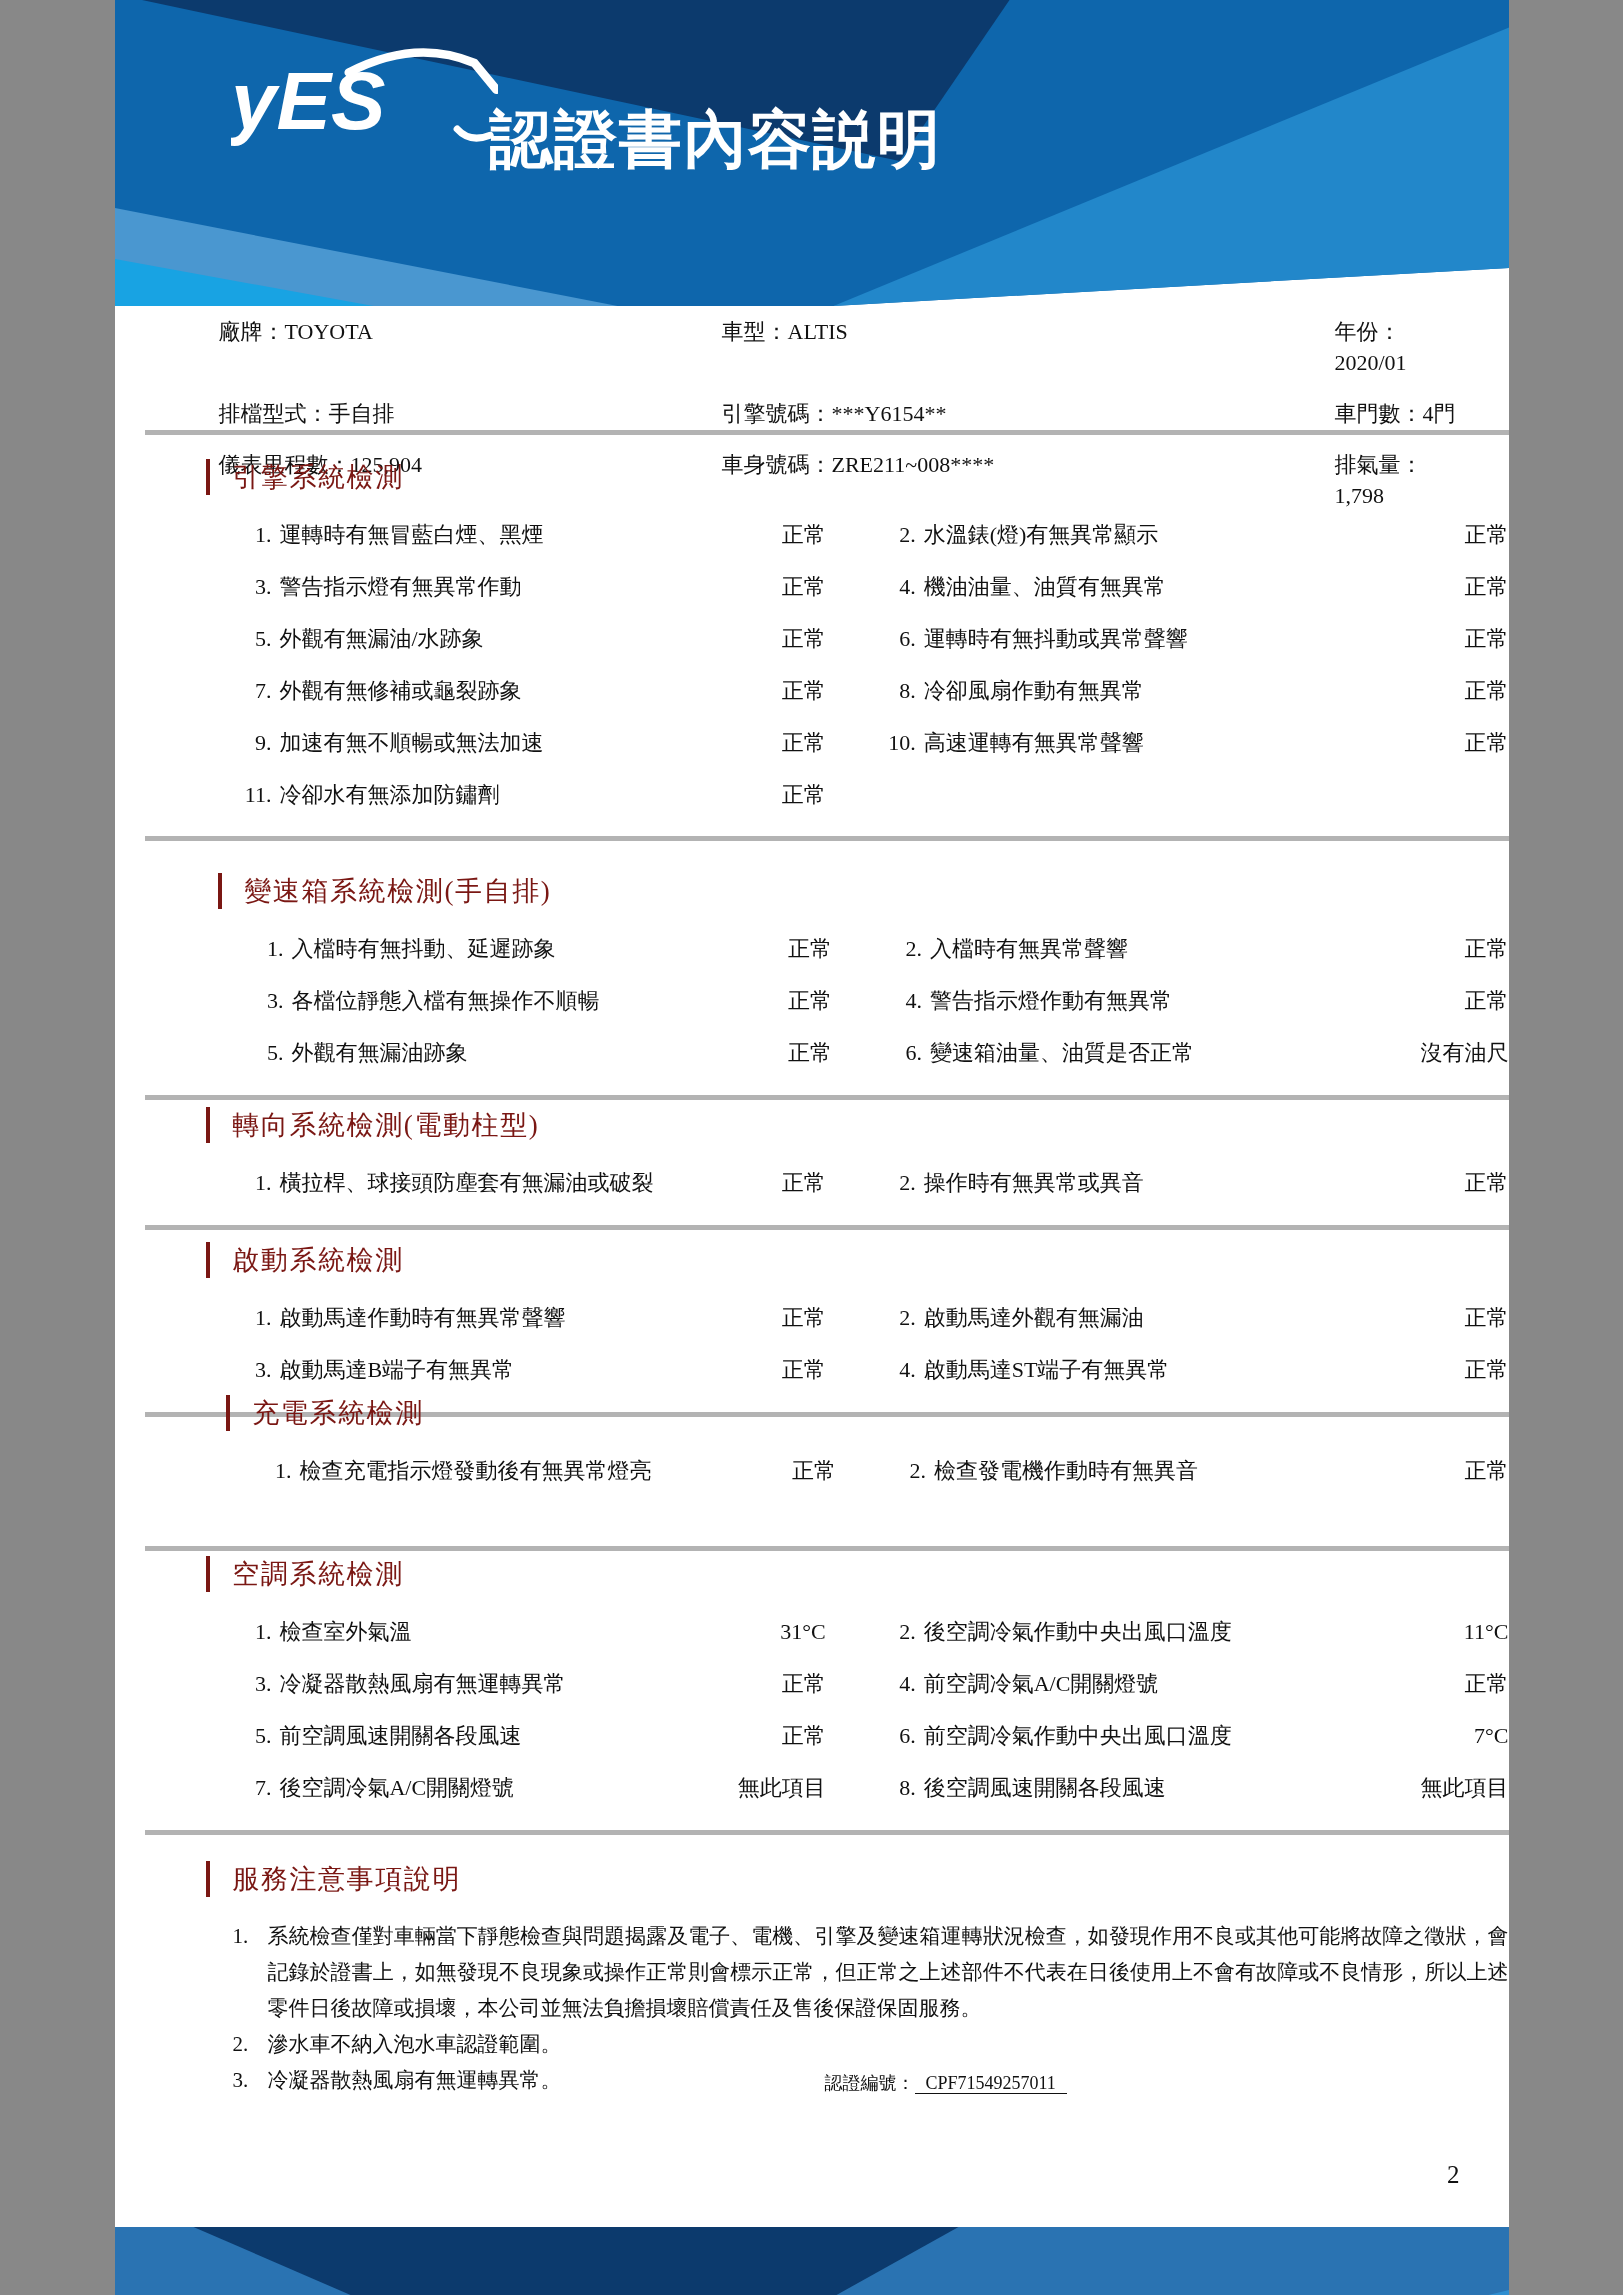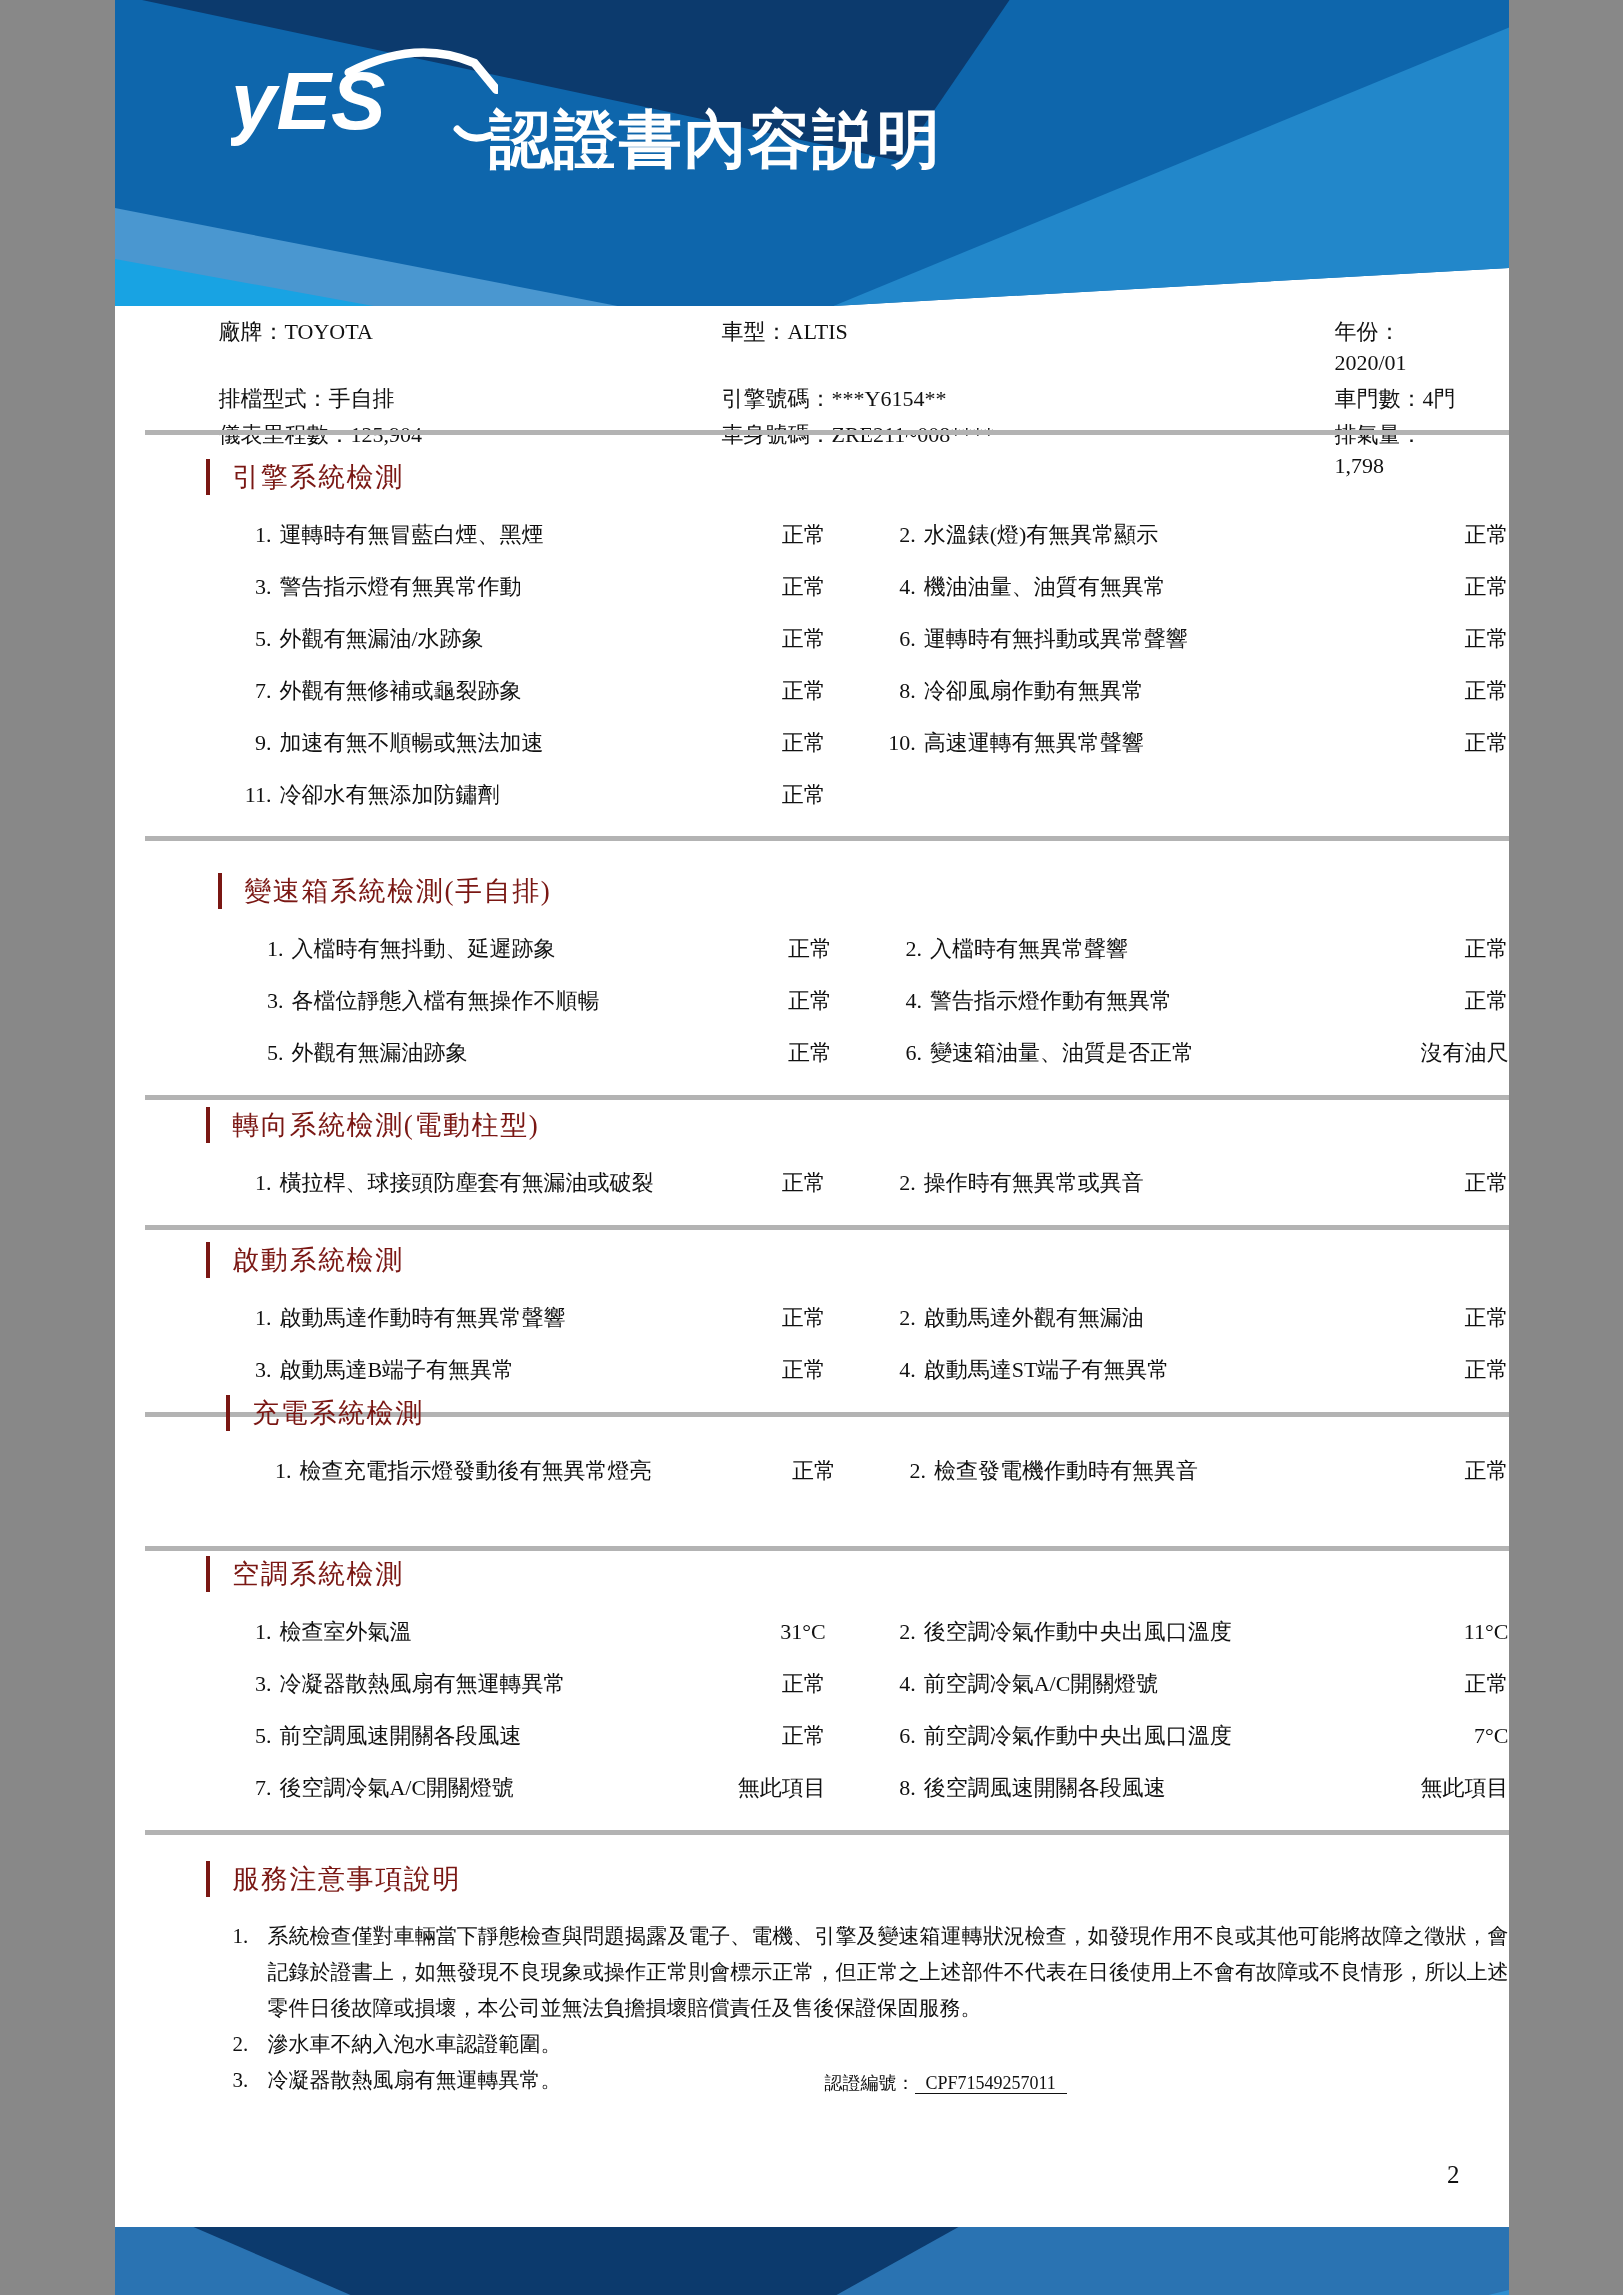--- a/index.html
+++ b/index.html
@@ -22,21 +22,21 @@
   .hdr-cyan{background:var(--cyan);clip-path:polygon(0 259px,259px 306px,0 306px);}
   .logo{position:absolute;left:116px;top:41px;width:267px;height:114px;}
   .page-title{
     position:absolute;left:375px;top:97px;width:503px;margin:0;
     font-family:"Liberation Sans","DejaVu Sans",sans-serif;
     font-size:63px;font-weight:bold;color:#fff;letter-spacing:1.6px;white-space:nowrap;
   }
   
   .vehicle-info{
     position:absolute;top:316px;left:104px;right:47px;
-    display:grid;grid-template-columns:503px 613px 1fr;row-gap:5px;
+    display:grid;grid-template-columns:503px 613px 1fr;row-gap:20px;
     font-size:22px;line-height:31px;
   }
   
   .divider{position:absolute;left:30px;width:1572px;height:4.7px;background:var(--divider);}
   
   .section{position:absolute;left:0;right:0;}
   .sec-title{display:flex;align-items:center;height:38px;}
   .sec-bar{width:4.7px;height:36px;background:var(--section-red);margin-left:91px;margin-right:22px;flex:none;}
   .sec-title h2{margin:0;font-size:27px;font-weight:normal;color:var(--section-red);letter-spacing:1.6px;}
   .sec-rows{margin-top:23.6px;}

